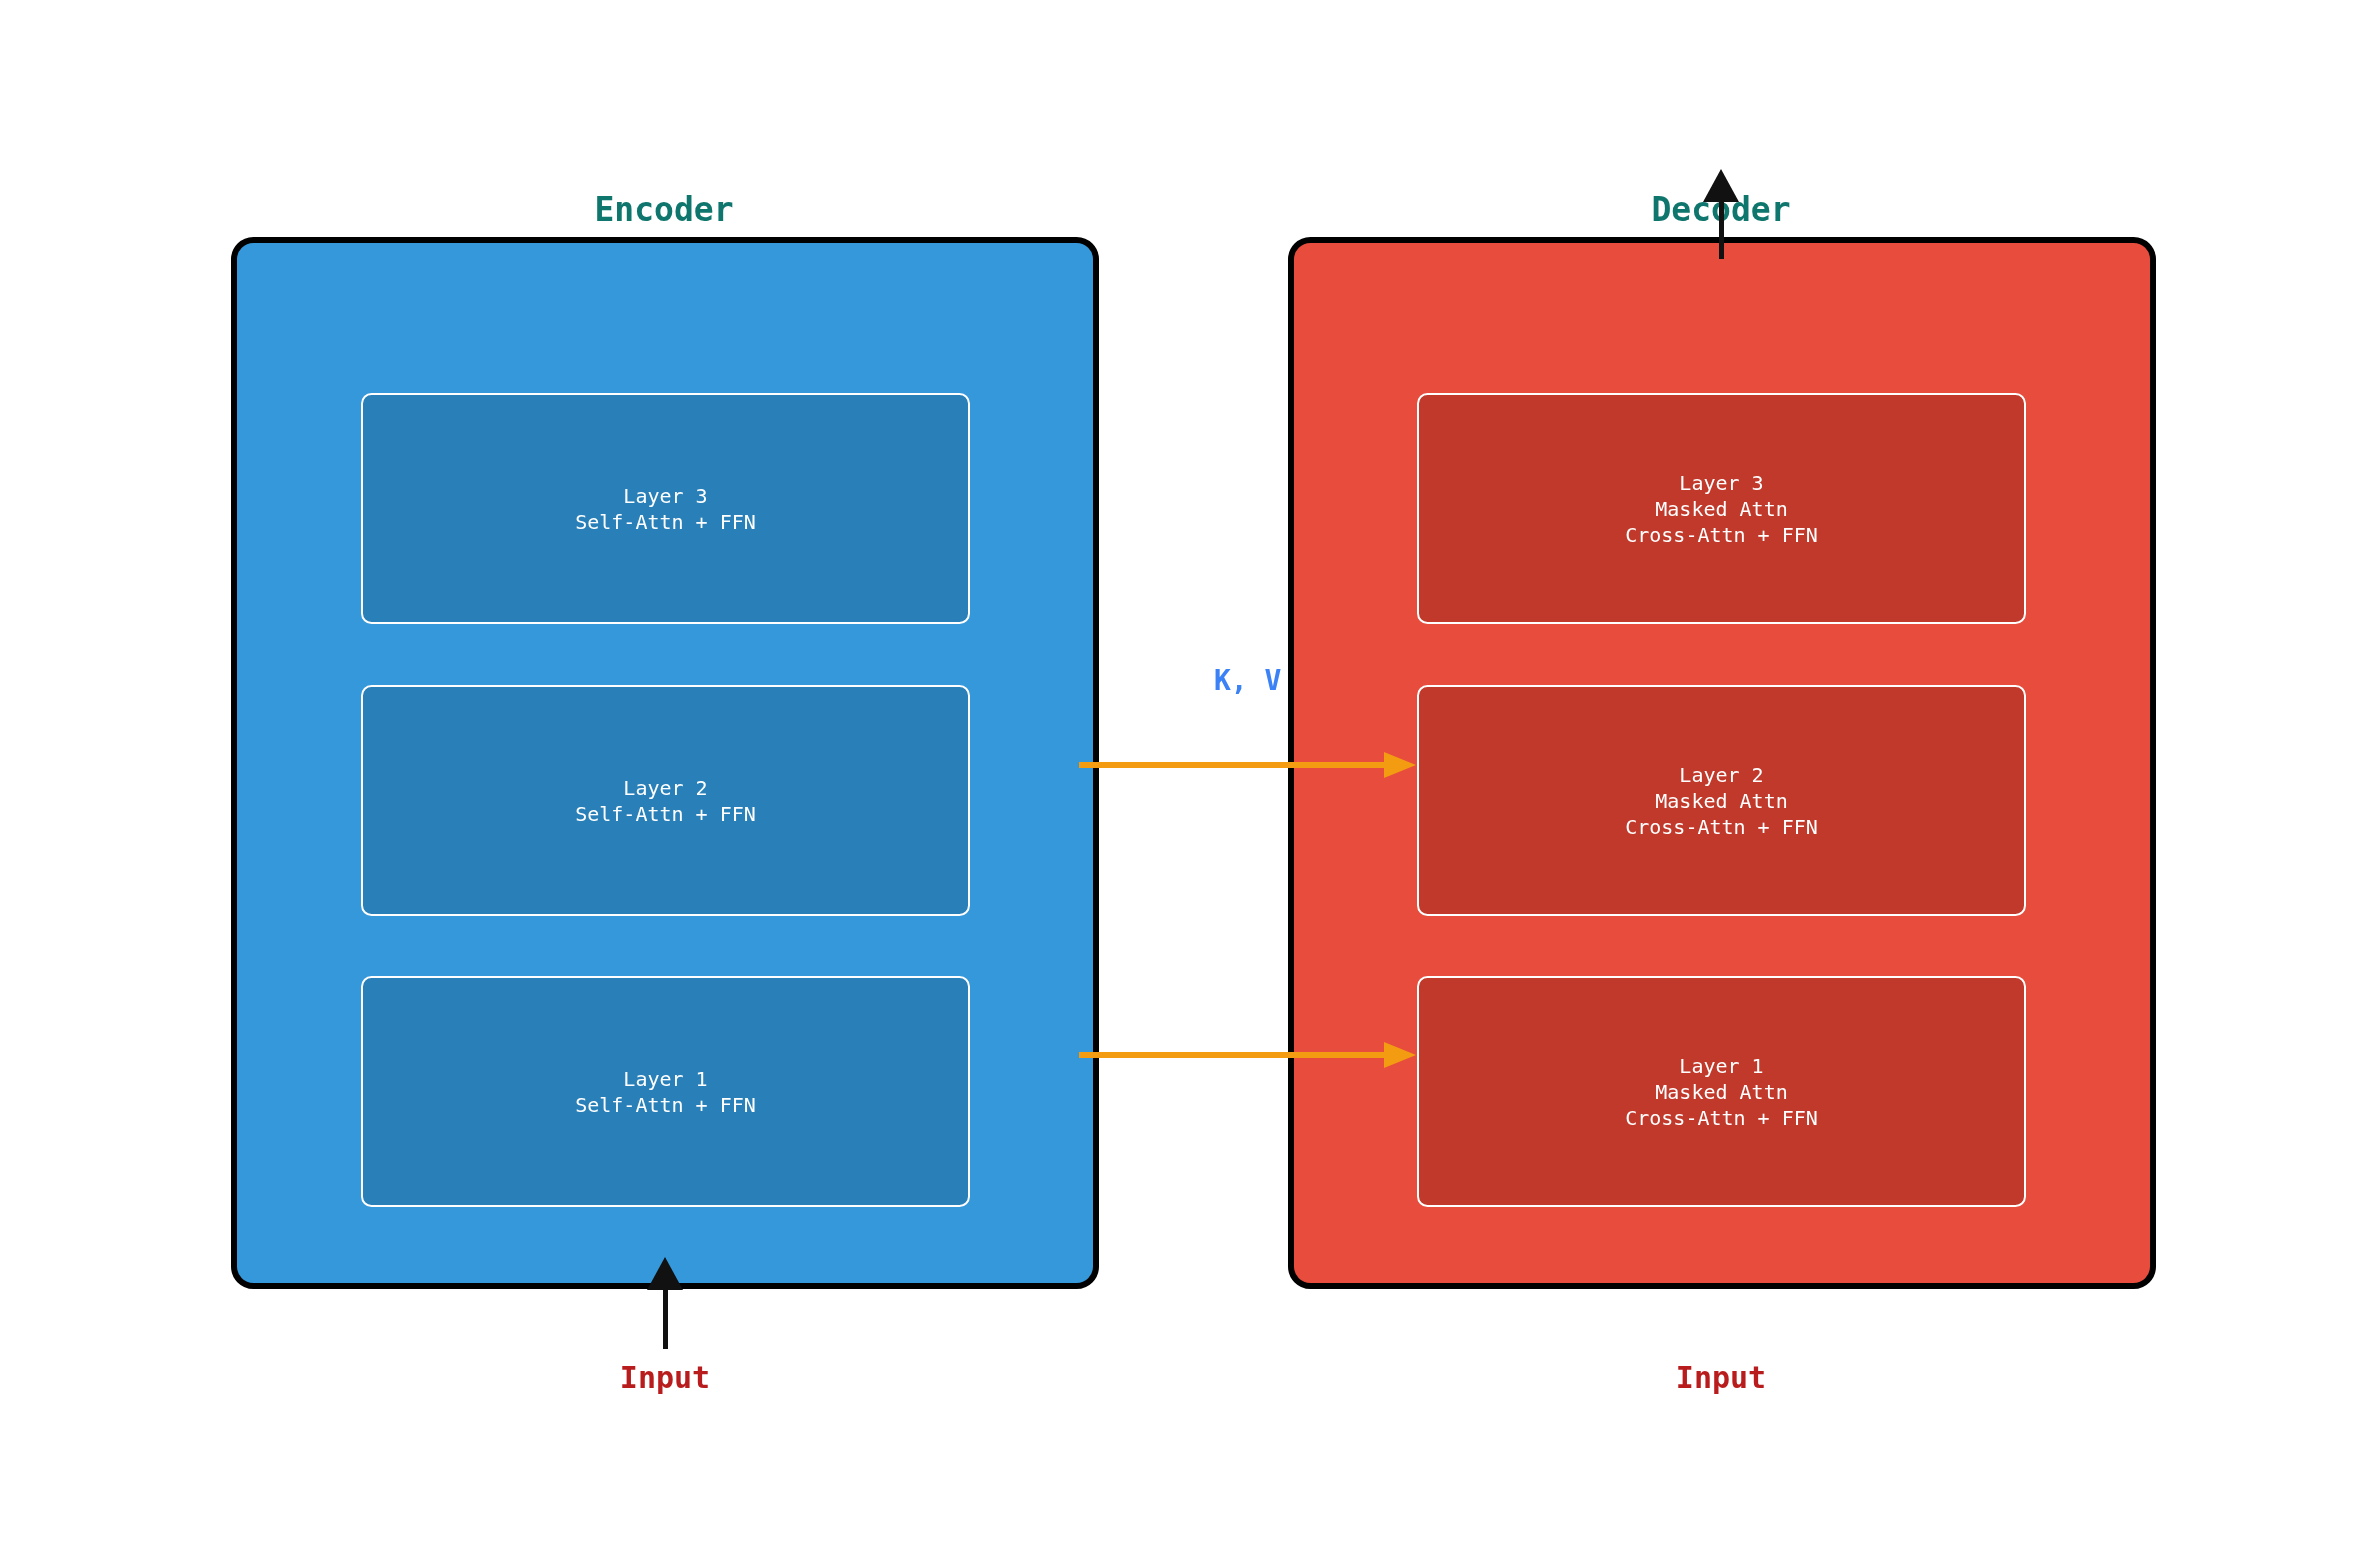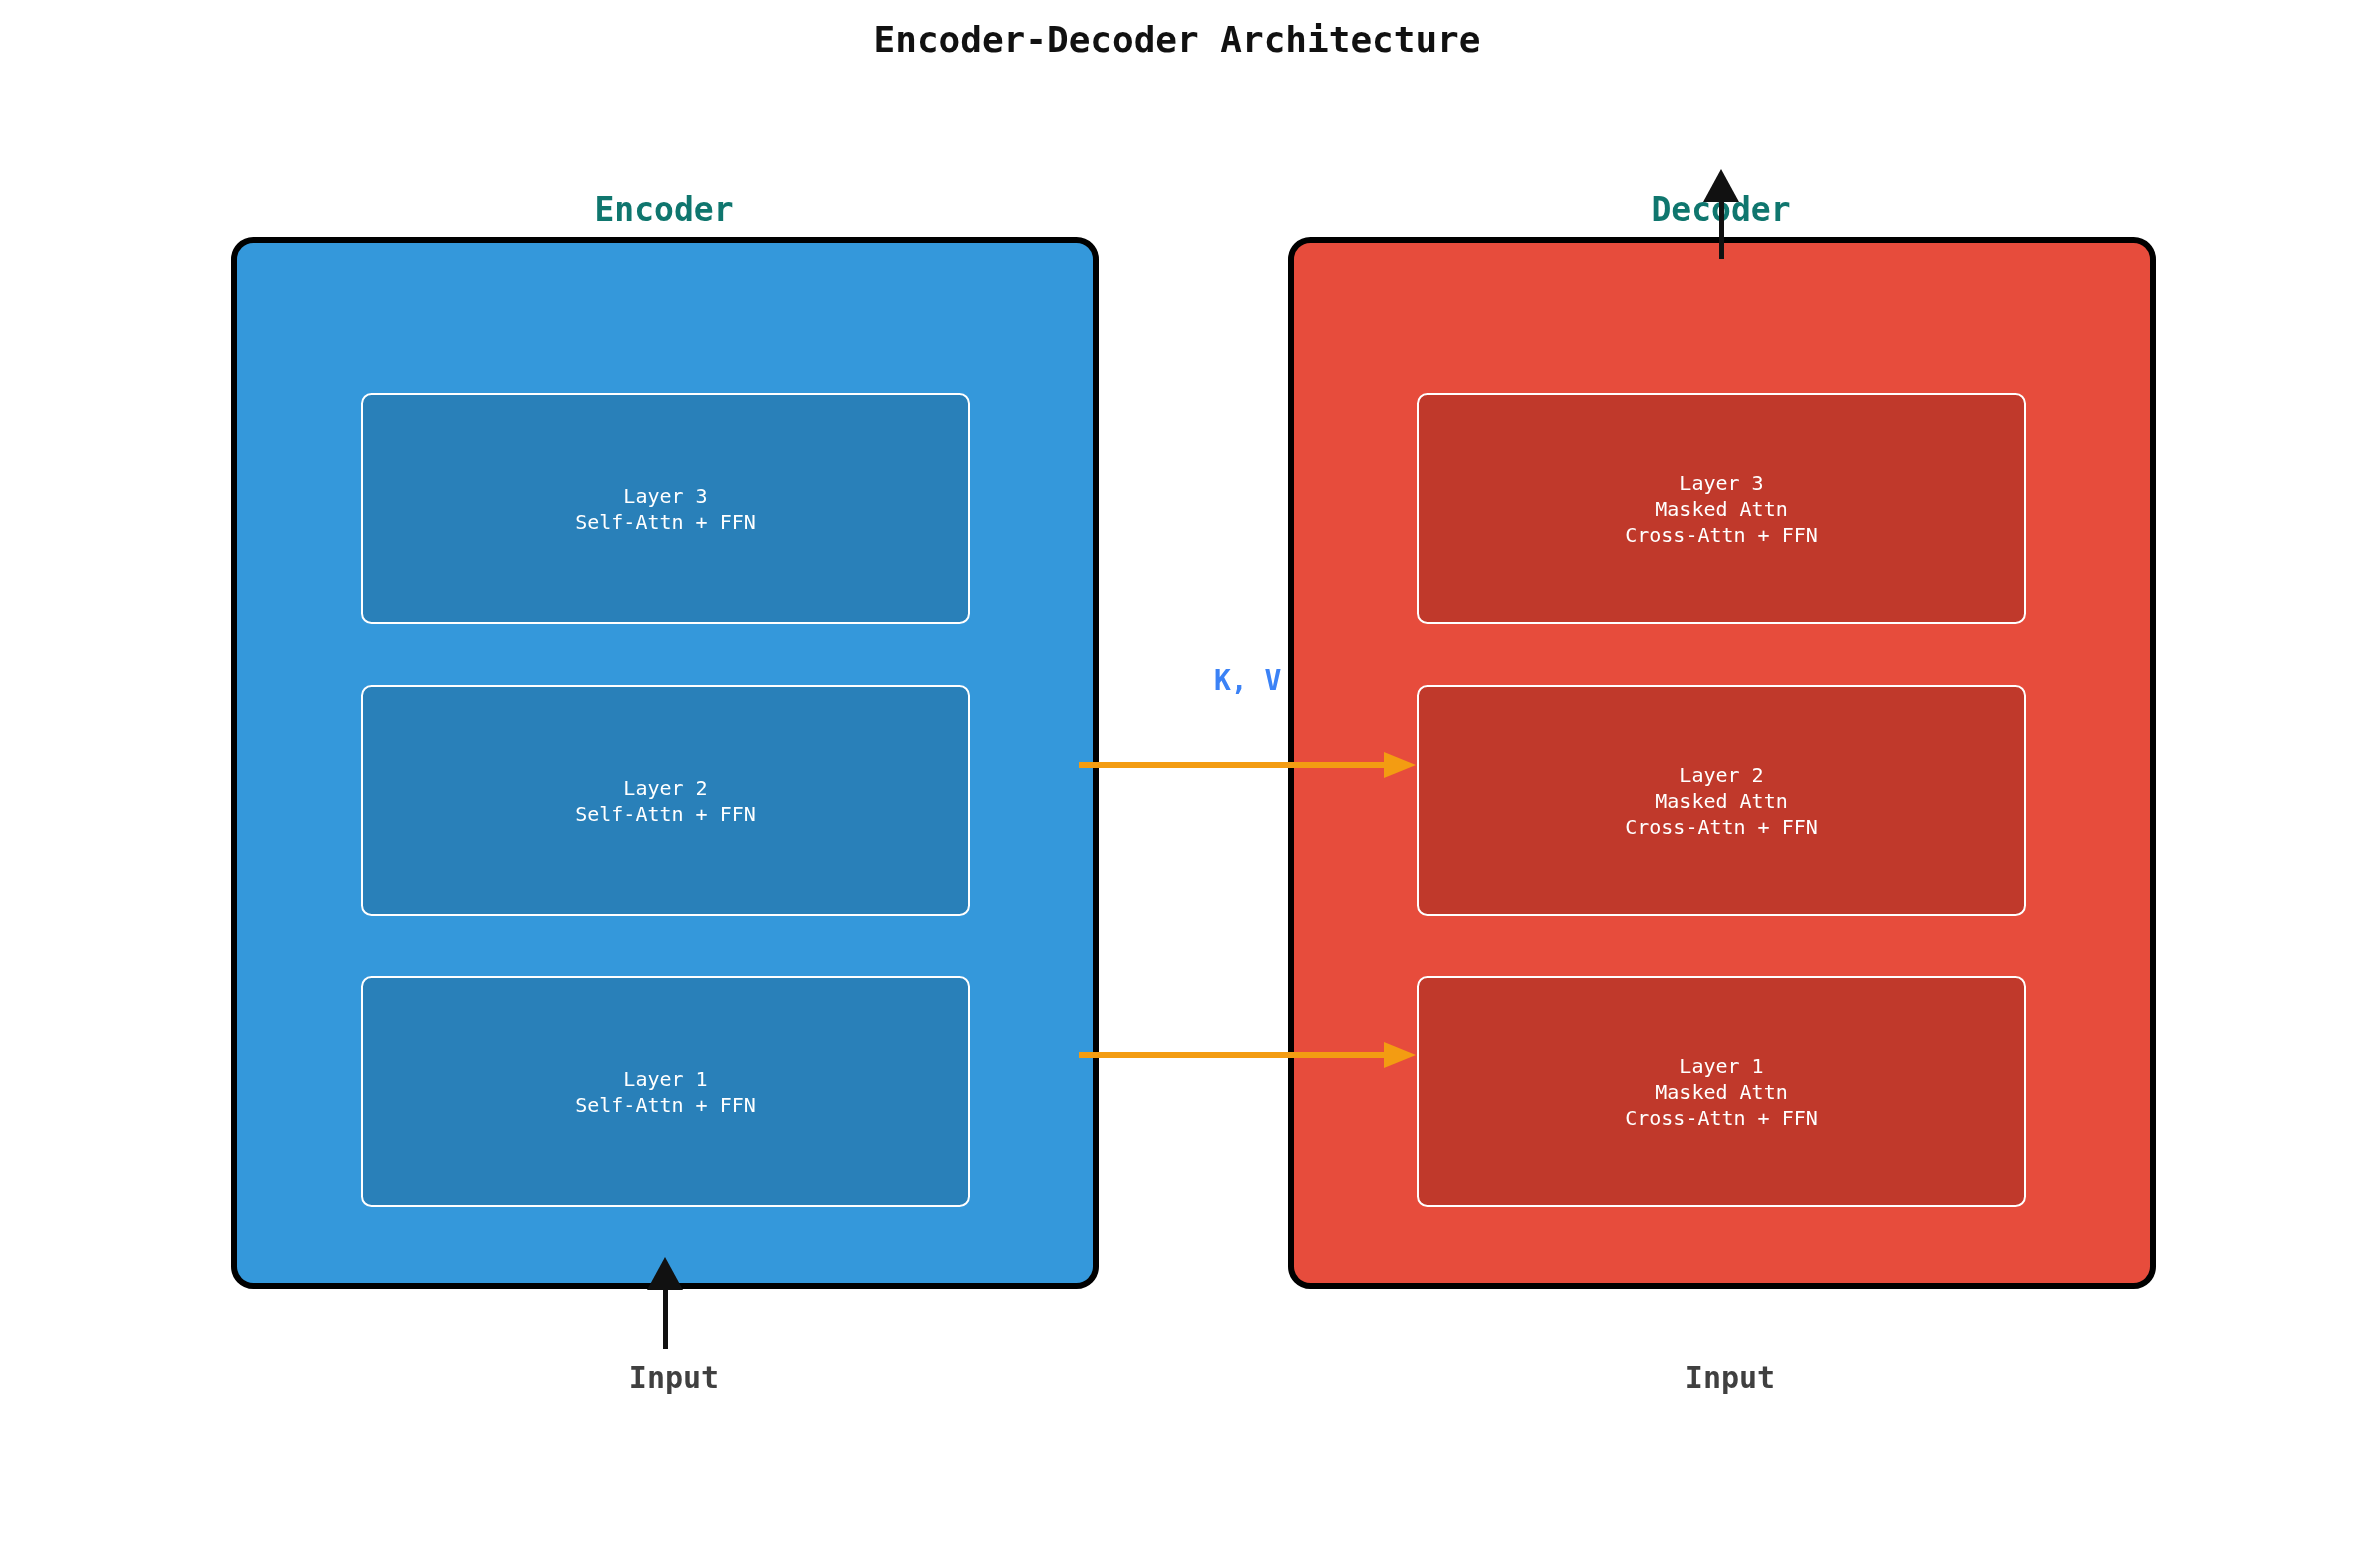--- a/index.html
+++ b/index.html
@@ -108,31 +108,29 @@
     border-left: 18.5px solid transparent;
     border-right: 18.5px solid transparent;
     border-bottom: 33px solid #111111;
   }
   .io-label {
     position: absolute;
     transform: translateX(-50%);
     top: 1360px;
     font-size: 30px;
     font-weight: bold;
-    color: #404040;
+    color: #b91c1c;
     white-space: nowrap;
-    margin-left: 9px;
   }
 </style>
 </head>
 <body>
 
 <div class="canvas">
 
-  <div class="title">Encoder-Decoder Architecture</div>
 
   <div class="section-label encoder-label">Encoder</div>
   <div class="section-label decoder-label">Decoder</div>
 
   <div class="outer-box encoder-box"></div>
 
   <div class="layer-box enc row1">
     <div>Layer 3</div>
     <div>Self-Attn + FFN</div>
   </div>

